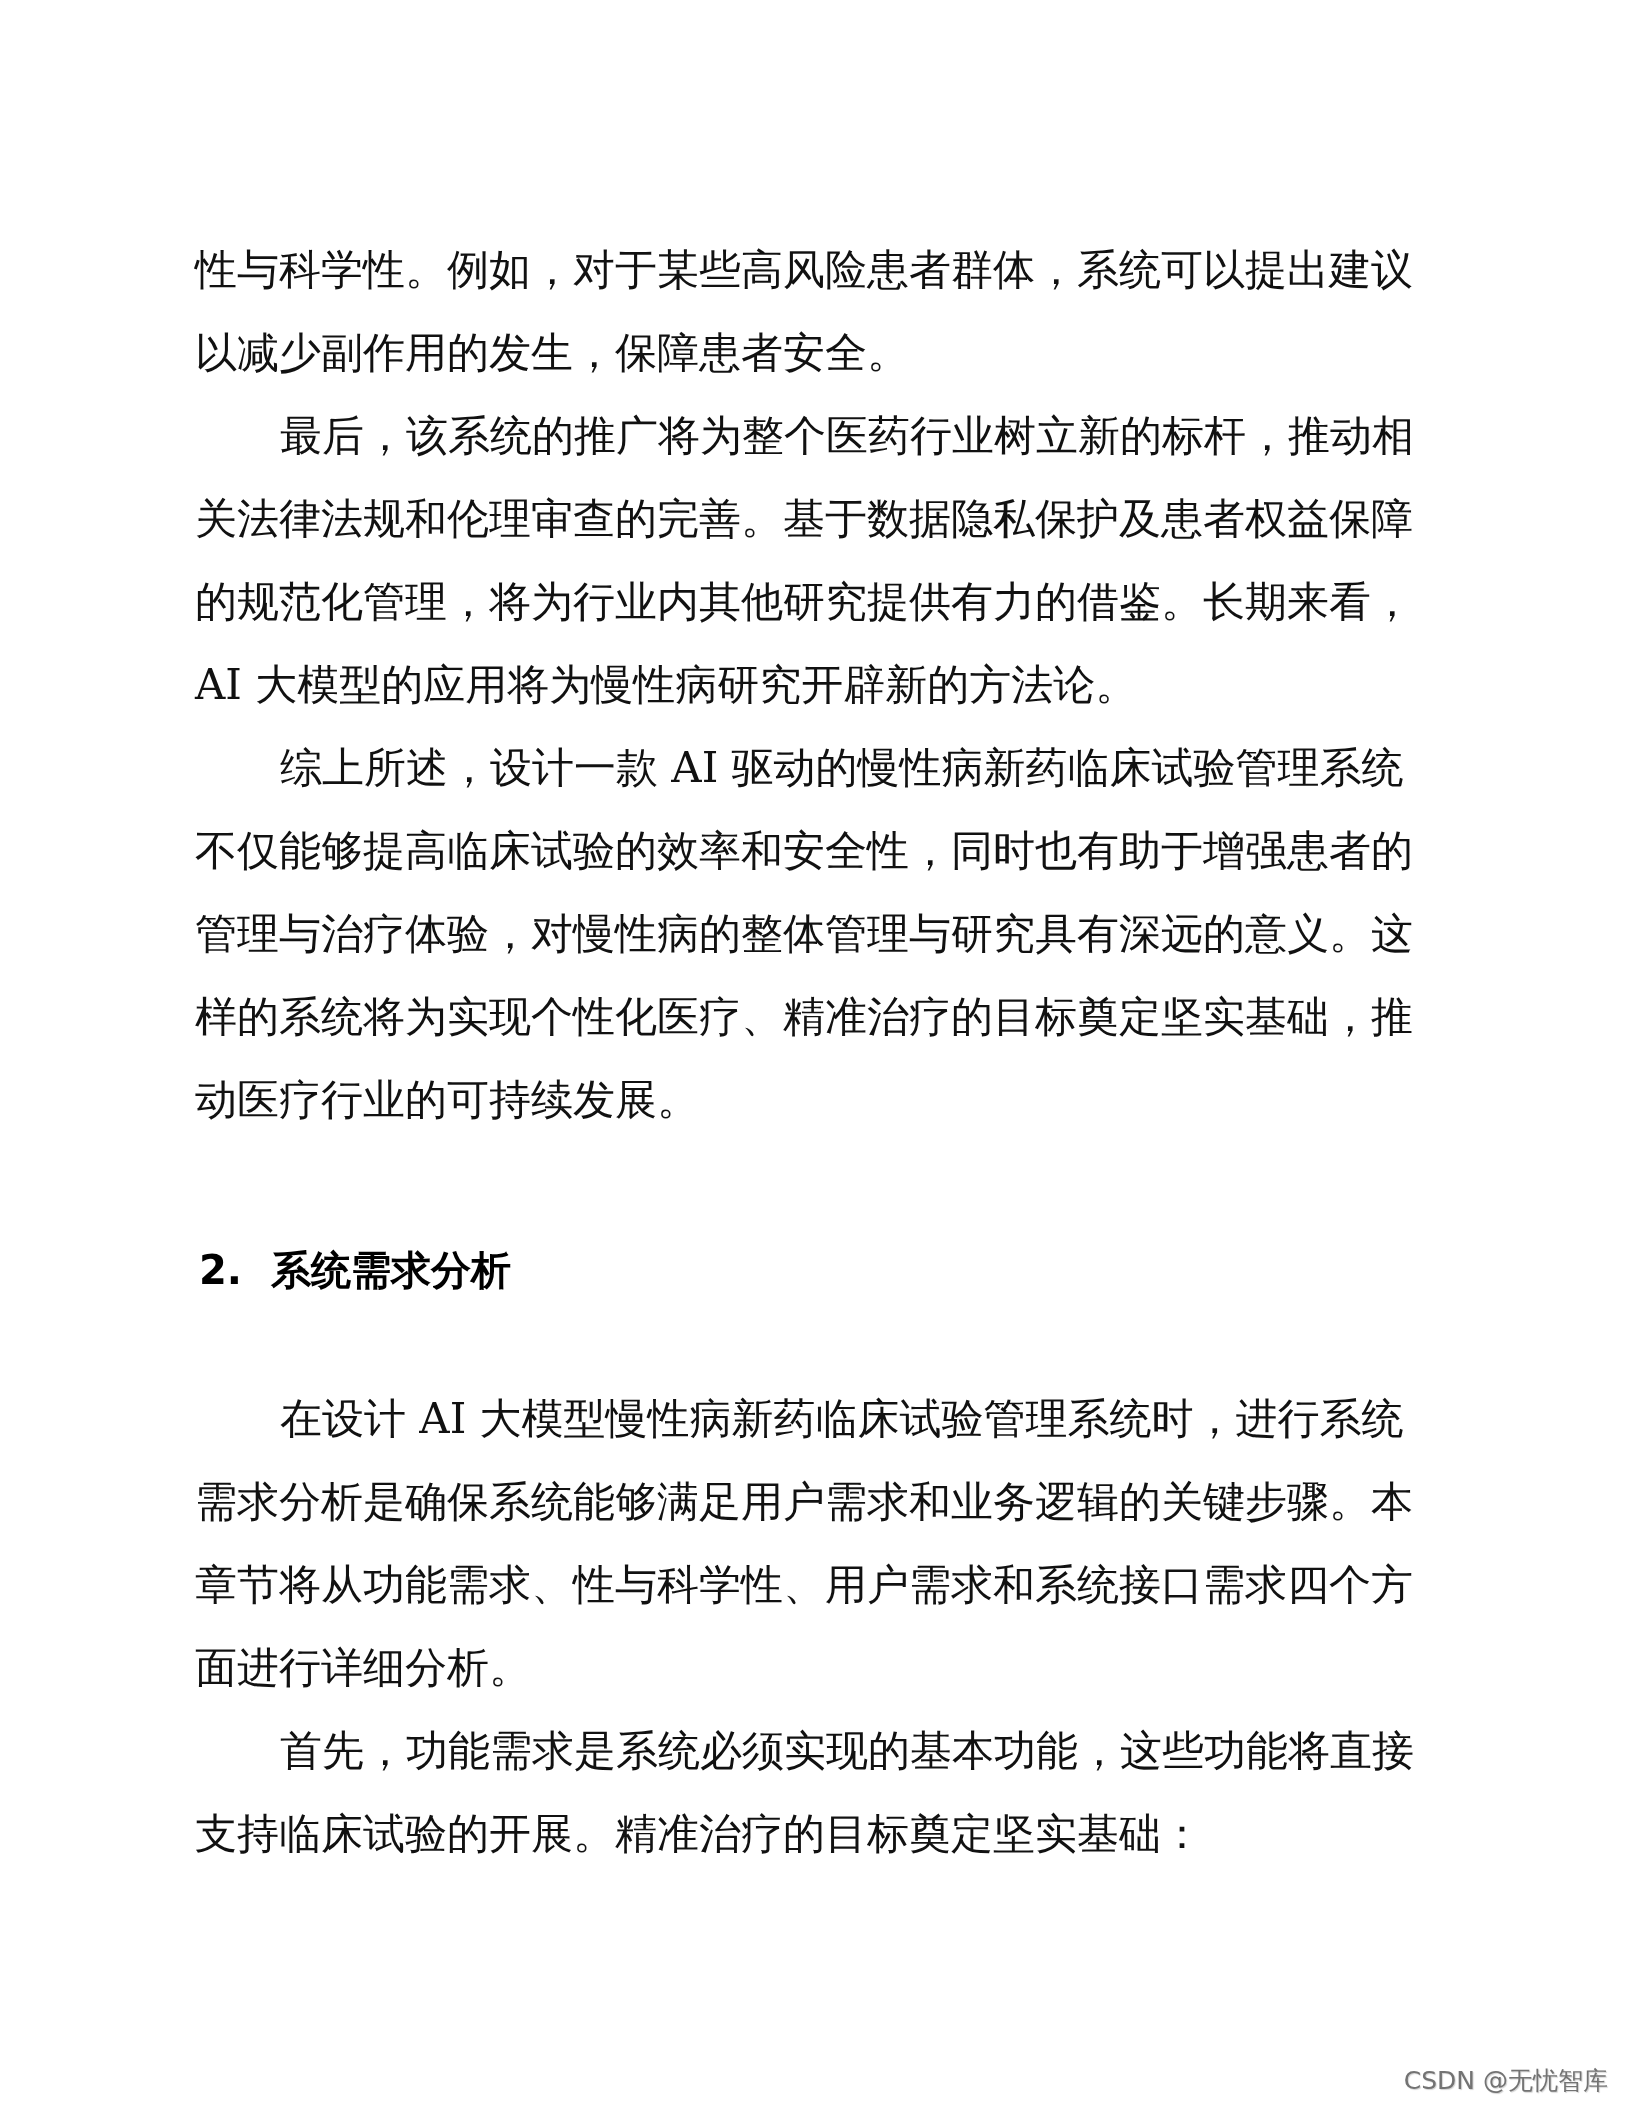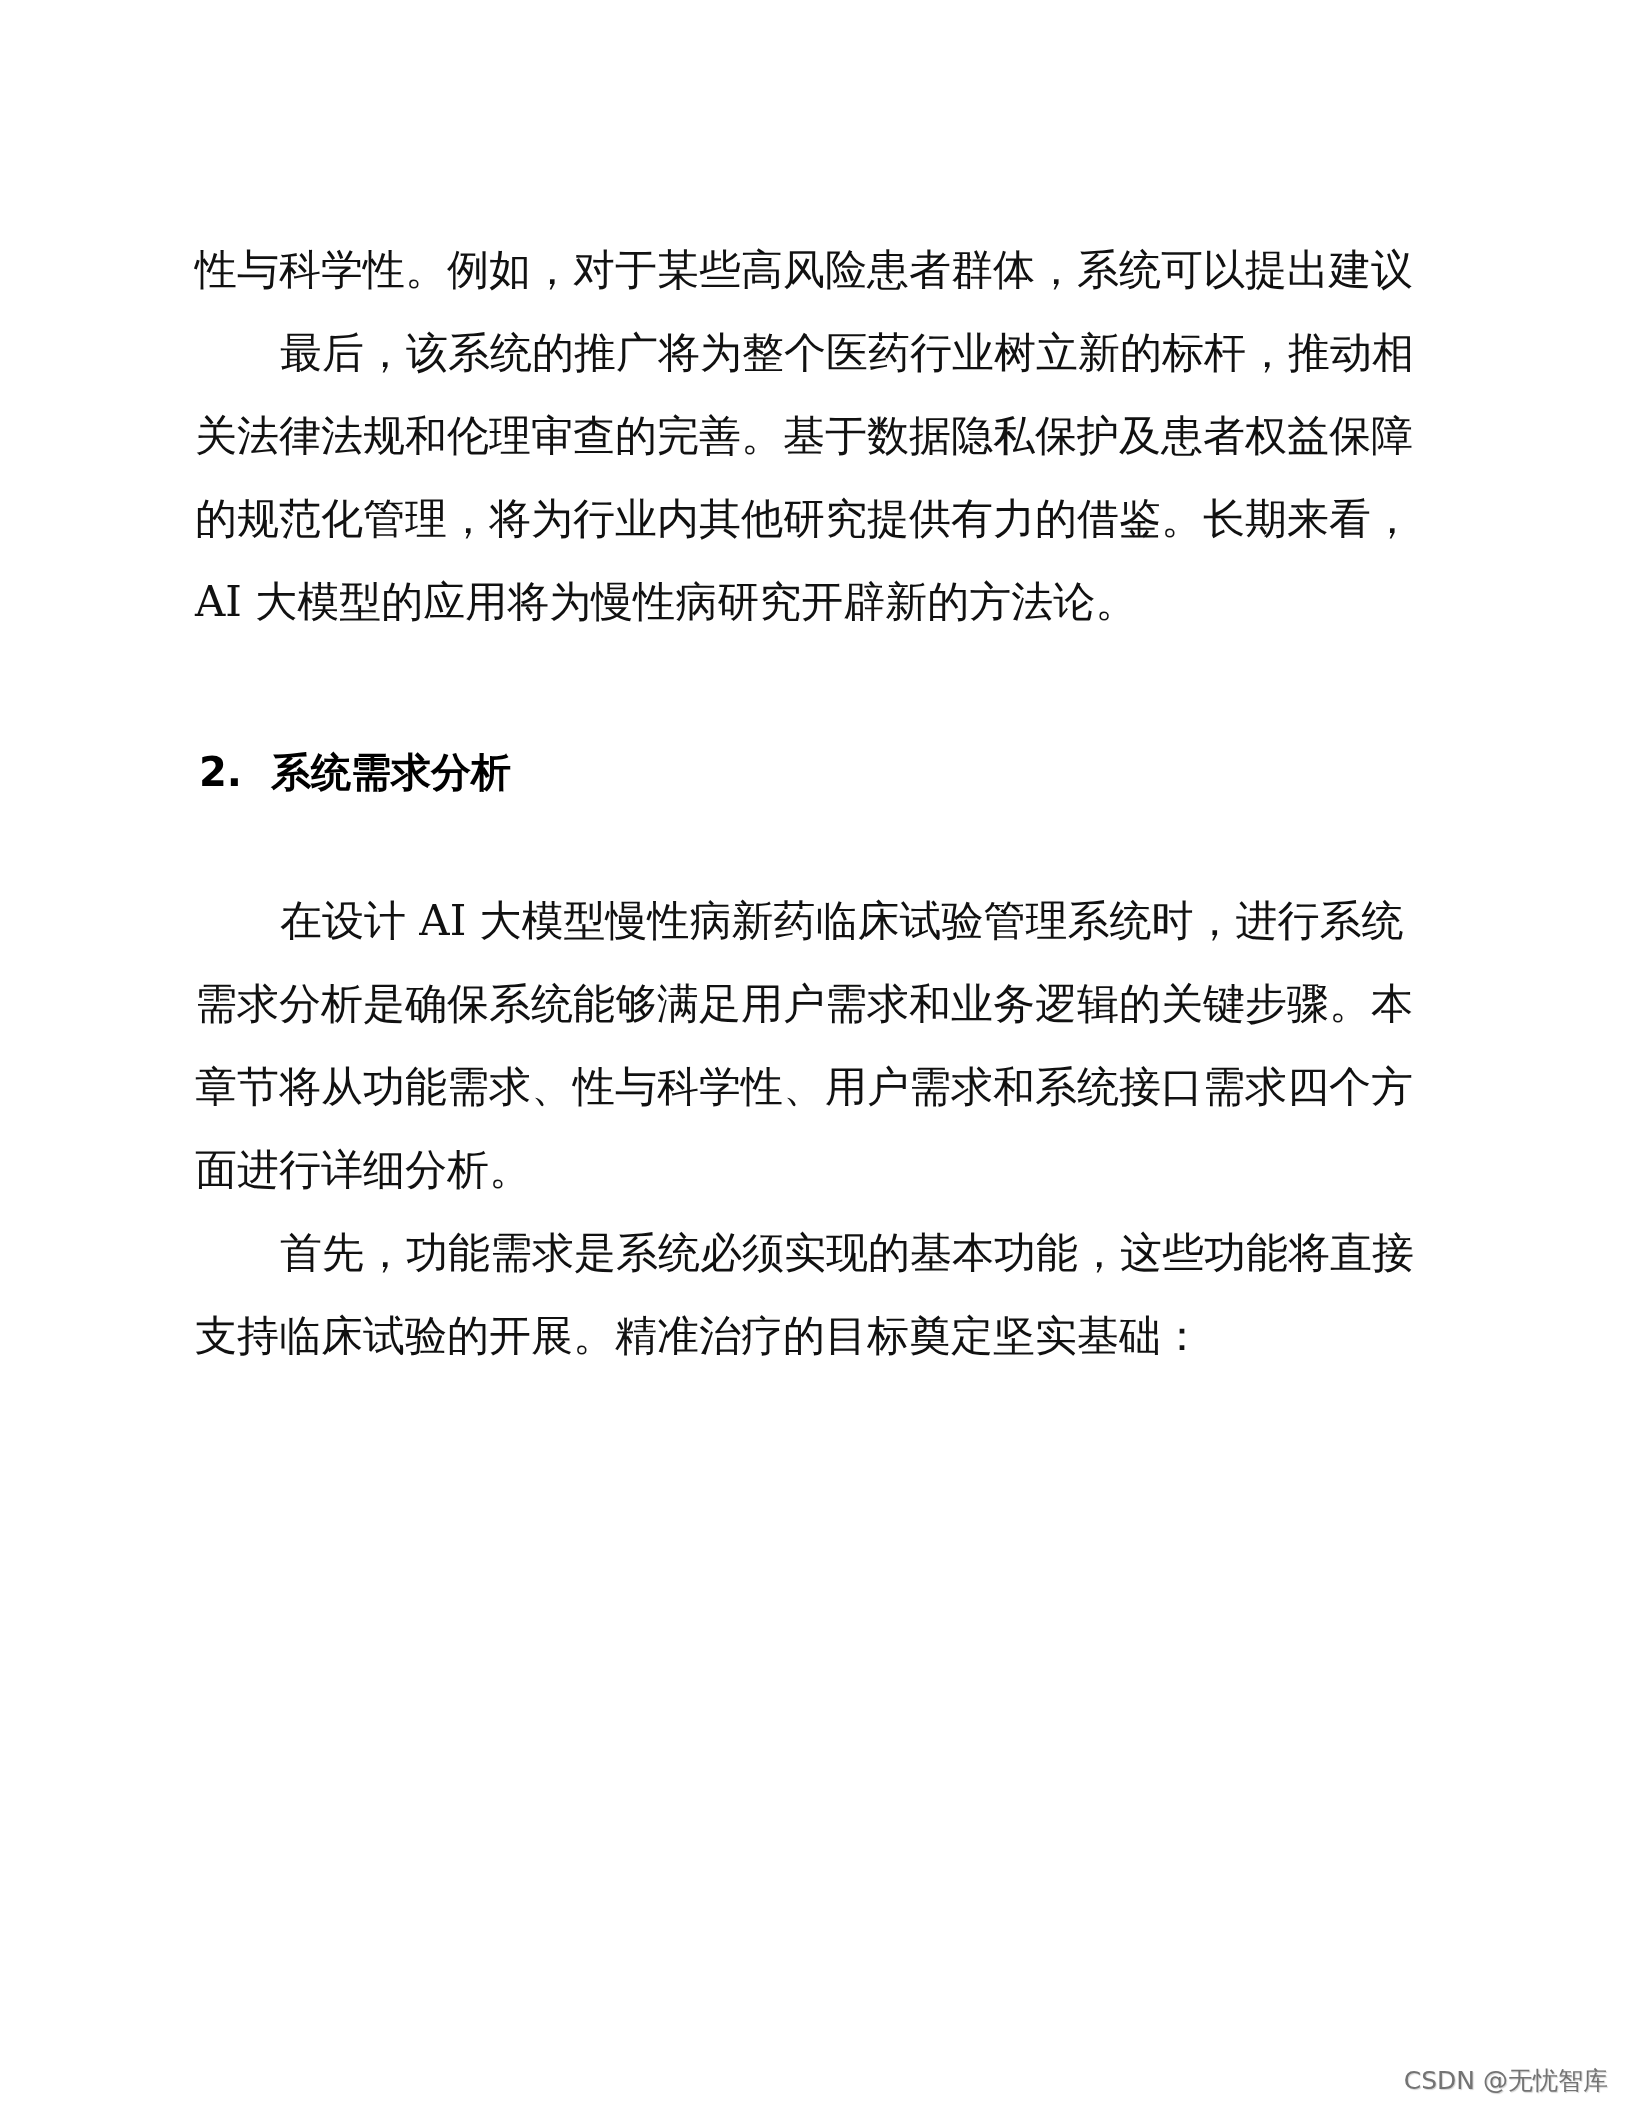--- a/index.html
+++ b/index.html
@@ -44,29 +44,37 @@
   }
 </style>
 </head>
 <body>
 
 <div class="page">
   <div class="content">
 
     <div class="para">
       <span class="line">性与科学性。例如，对于某些高风险患者群体，系统可以提出建议</span>
+      <span class="line">以减少副作用的发生，保障患者安全。</span>
     </div>
 
     <div class="para">
       <span class="line indent">最后，该系统的推广将为整个医药行业树立新的标杆，推动相</span>
       <span class="line">关法律法规和伦理审查的完善。基于数据隐私保护及患者权益保障</span>
       <span class="line">的规范化管理，将为行业内其他研究提供有力的借鉴。长期来看，</span>
       <span class="line">AI 大模型的应用将为慢性病研究开辟新的方法论。</span>
     </div>
 
+    <div class="para">
+      <span class="line indent">综上所述，设计一款 AI 驱动的慢性病新药临床试验管理系统</span>
+      <span class="line">不仅能够提高临床试验的效率和安全性，同时也有助于增强患者的</span>
+      <span class="line">管理与治疗体验，对慢性病的整体管理与研究具有深远的意义。这</span>
+      <span class="line">样的系统将为实现个性化医疗、精准治疗的目标奠定坚实基础，推</span>
+      <span class="line">动医疗行业的可持续发展。</span>
+    </div>
 
     <div class="gap-before-heading"></div>
 
     <h2 class="heading">
       <span class="num">2.</span><span>系统需求分析</span>
     </h2>
 
     <div class="gap-after-heading"></div>
 
     <div class="para">

